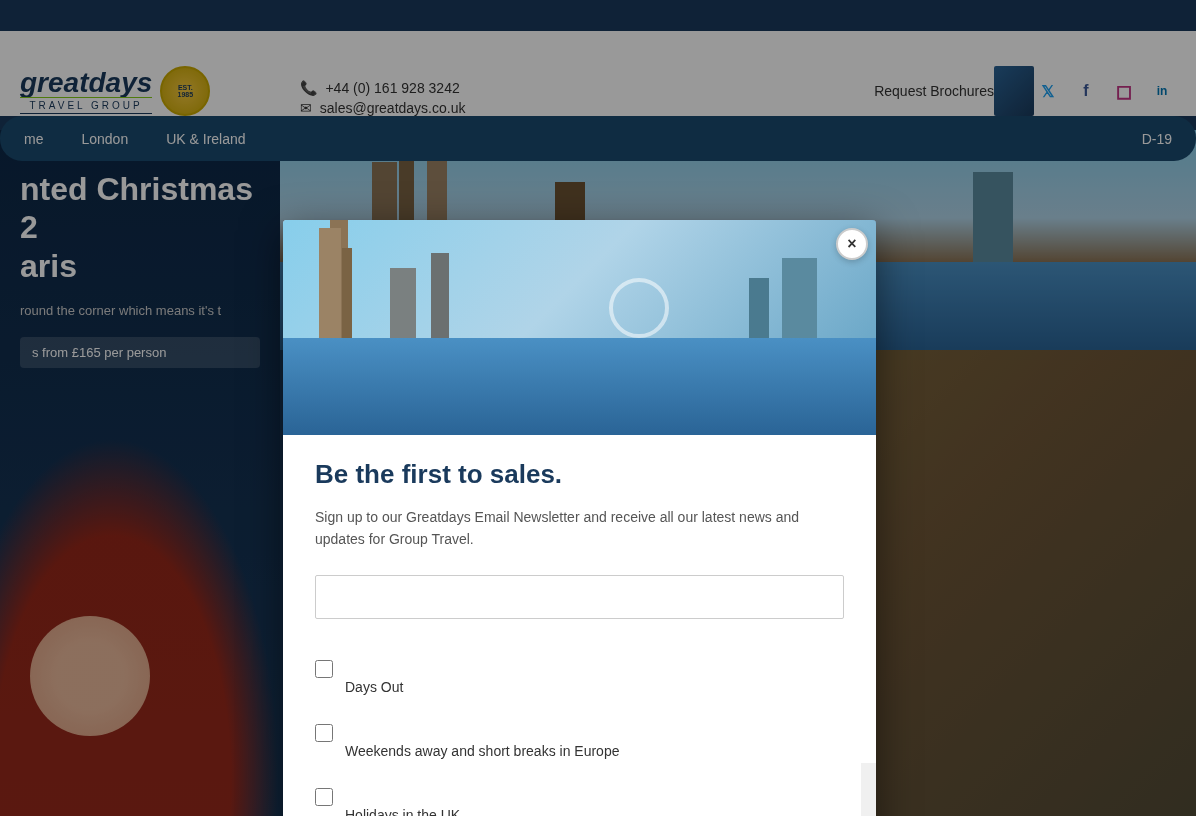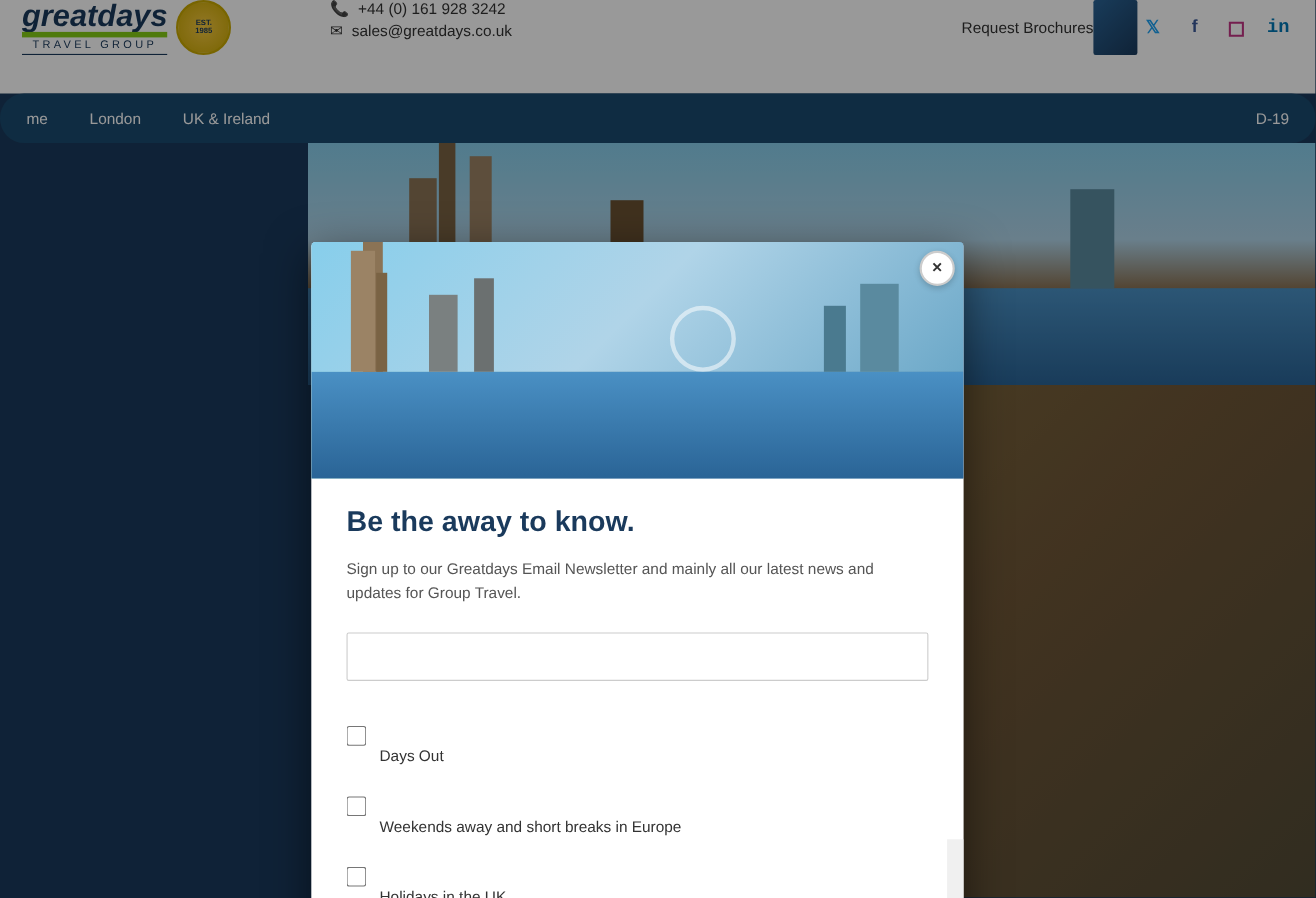--- a/index.html
+++ b/index.html
@@ -3,24 +3,25 @@
   <meta charset="utf-8">
   <style>
     * { box-sizing: border-box; margin: 0; padding: 0; }
     body { font-family: Arial, sans-serif; background: #1a3a5c; width: 1196px; height: 816px; overflow: hidden; position: relative; }
 
     
     .header {
       background: #fff;
       height: 85px;
       display: flex;
-      align-items: flex-start;
+      align-items: flex-end;
       padding: 0 20px;
       position: relative;
       z-index: 1;
+      margin-top: 31px;
     }
     .logo-area {
       display: flex;
       align-items: center;
       gap: 8px;
       width: 280px;
     }
     .logo-text {
       display: flex;
       flex-direction: column;
@@ -30,21 +31,21 @@
       font-weight: bold;
       color: #1a3a5c;
       font-style: italic;
       line-height: 1;
     }
     .logo-sub {
       font-size: 10px;
       letter-spacing: 3px;
       color: #1a3a5c;
       text-align: center;
-      border-top: 5px solid #84cc16;
+      border-top: 1px solid #84cc16;
       border-bottom: 1px solid #1a3a5c;
       padding: 2px 0;
     }
     .logo-badge {
       width: 50px;
       height: 50px;
       border-radius: 50%;
       background: radial-gradient(circle, #f5c842, #c9a800);
       display: flex;
       align-items: center;
@@ -318,34 +319,45 @@
     </div>
   </div>
 
   <div class="header-right">
     <span style="cursor:pointer;font-size:14px;color:#333;">Request Brochures</span>
     <div class="brochure-img"></div>
     <div class="social-icons">
       <span class="social-icon twitter">𝕏</span>
       <span class="social-icon facebook">f</span>
       <span class="social-icon instagram" style="font-size:20px;">◻</span>
-      <span class="social-icon linkedin" style="font-weight:bold;font-size:17px;font-family:Liberation Mono, monospace;">in</span>
+      <span class="social-icon linkedin" style="font-weight:bold;font-size:12px;">in</span>
     </div>
   </div>
 </div>
 
 <div class="nav">
   <span class="nav-item">me</span>
   <span class="nav-item">London</span>
   <span class="nav-item">UK &amp; Ireland</span>
   <span style="flex:1"></span>
   <span class="nav-item">D-19</span>
 </div>
 
 <div class="hero-area">
+  <div class="hero-left">
+    <div class="hero-title">
+      <span style="white-space:pre-line;">nted Christmas 2
+aris</span>
+    </div>
+    <div class="hero-subtitle">round the corner which means it's t</div>
+    <div class="hero-price">s from £165 per person</div>
+
+    <div style="position:absolute;bottom:0;left:0;width:280px;height:380px;background:radial-gradient(ellipse at 40% 90%, #cc2200 50%, transparent 70%);opacity:0.7;pointer-events:none;"></div>
+    <div style="position:absolute;bottom:80px;left:30px;width:120px;height:120px;border-radius:50%;background:radial-gradient(circle, #ffddbb 40%, #eebb99 100%);opacity:0.8;pointer-events:none;"></div>
+  </div>
 
   <div class="hero-banner">
     <div class="london-skyline">
 
       <div style="position:absolute;bottom:0;left:0;right:0;height:40%;background:linear-gradient(to bottom,#4a90c4,#2a6496);"></div>
 
       <div style="position:absolute;bottom:40%;left:10%;width:25px;height:100px;background:#8b7355;"></div>
       <div style="position:absolute;bottom:40%;left:13%;width:15px;height:140px;background:#7a6344;"></div>
       <div style="position:absolute;bottom:40%;left:16%;width:20px;height:120px;background:#9b8365;"></div>
       <div style="position:absolute;bottom:40%;left:30%;width:30px;height:80px;background:#6b5333;"></div>
@@ -374,22 +386,22 @@
       <div style="position:absolute;bottom:45%;left:25%;width:18px;height:85px;background:#6b7070;"></div>
       <div style="position:absolute;bottom:45%;right:10%;width:35px;height:80px;background:#5a8a9f;"></div>
       <div style="position:absolute;bottom:45%;right:18%;width:20px;height:60px;background:#4a7a8f;"></div>
 
       <div style="position:absolute;bottom:45%;left:55%;width:60px;height:60px;border-radius:50%;border:4px solid #ffffff88;"></div>
     </div>
     <button class="modal-close" style="position:absolute;top:8px;right:8px;">×</button>
   </div>
 
   <div class="modal-body">
-    <h2 class="modal-title">Be the away to know.</h2>
-    <p class="modal-description">Sign up to our Greatdays Email Newsletter and mainly all our latest news and updates for Group Travel.</p>
+    <h2 class="modal-title">Be the first to sales.</h2>
+    <p class="modal-description">Sign up to our Greatdays Email Newsletter and receive all our latest news and updates for Group Travel.</p>
 
     <input class="email-input" id="email-field" type="email" style="">
 
 
     <div class="checkbox-group">
       <label class="checkbox-item">
         <input type="checkbox" style="">
         <span class="checkbox-label">Days Out</span>
       </label>
       <label class="checkbox-item">

